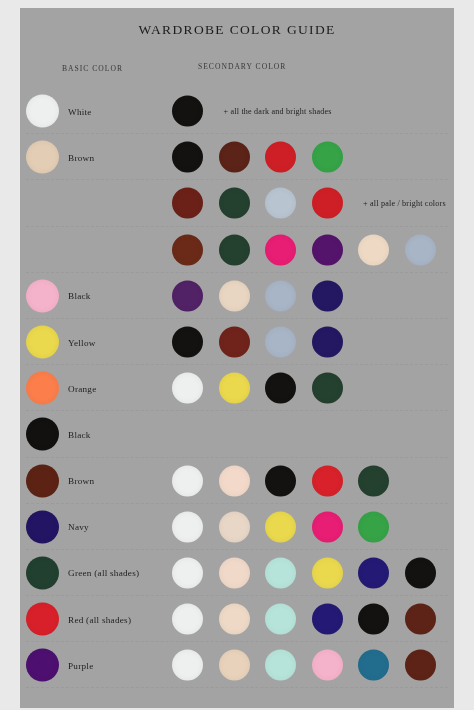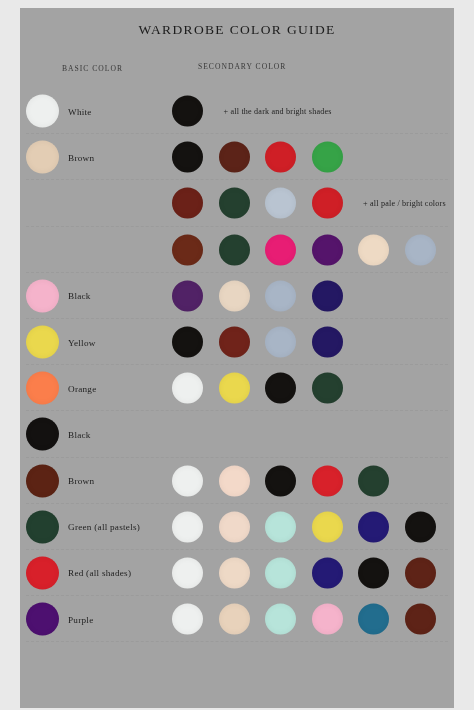--- a/index.html
+++ b/index.html
@@ -308,22 +308,46 @@
             <div class="swatch swatch-secondary" style="background: rgb(216, 33, 42);"></div>
           </div>
           <div class="swatch-secondary-wrap">
             <div class="swatch swatch-secondary" style="background: rgb(36, 64, 47);"></div>
           </div>
         </div>
         <div class="row-divider"></div>
       </div>
       <div class="color-row">
         <div class="basic-cell">
+          <div class="swatch swatch-basic" style="background: rgb(35, 21, 99);"></div>
+          <div class="basic-label">Navy</div>
+        </div>
+        <div class="secondary-cell">
+          <div class="swatch-secondary-wrap">
+            <div class="swatch swatch-secondary" style="background: rgb(238, 240, 239);"></div>
+          </div>
+          <div class="swatch-secondary-wrap">
+            <div class="swatch swatch-secondary" style="background: rgb(232, 214, 198);"></div>
+          </div>
+          <div class="swatch-secondary-wrap">
+            <div class="swatch swatch-secondary" style="background: rgb(234, 216, 77);"></div>
+          </div>
+          <div class="swatch-secondary-wrap">
+            <div class="swatch swatch-secondary" style="background: rgb(232, 29, 116);"></div>
+          </div>
+          <div class="swatch-secondary-wrap">
+            <div class="swatch swatch-secondary" style="background: rgb(54, 163, 71);"></div>
+          </div>
+        </div>
+        <div class="row-divider"></div>
+      </div>
+      <div class="color-row">
+        <div class="basic-cell">
           <div class="swatch swatch-basic" style="background: rgb(34, 64, 47);"></div>
-          <div class="basic-label">Green (all pastels)</div>
+          <div class="basic-label">Green (all shades)</div>
         </div>
         <div class="secondary-cell">
           <div class="swatch-secondary-wrap">
             <div class="swatch swatch-secondary" style="background: rgb(238, 240, 239);"></div>
           </div>
           <div class="swatch-secondary-wrap">
             <div class="swatch swatch-secondary" style="background: rgb(240, 217, 201);"></div>
           </div>
           <div class="swatch-secondary-wrap">
             <div class="swatch swatch-secondary" style="background: rgb(183, 228, 218);"></div>

